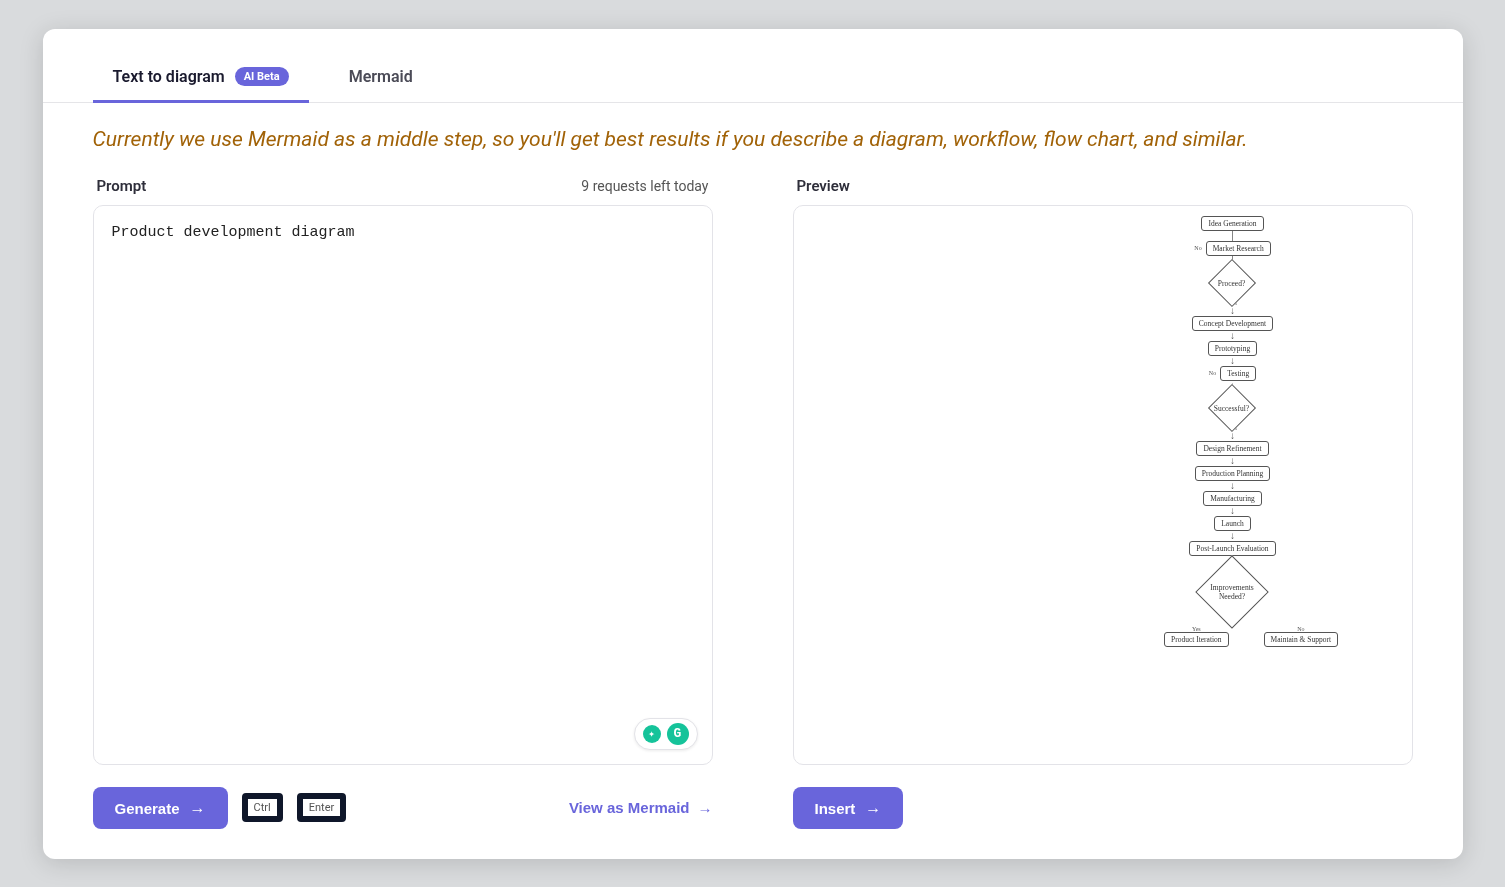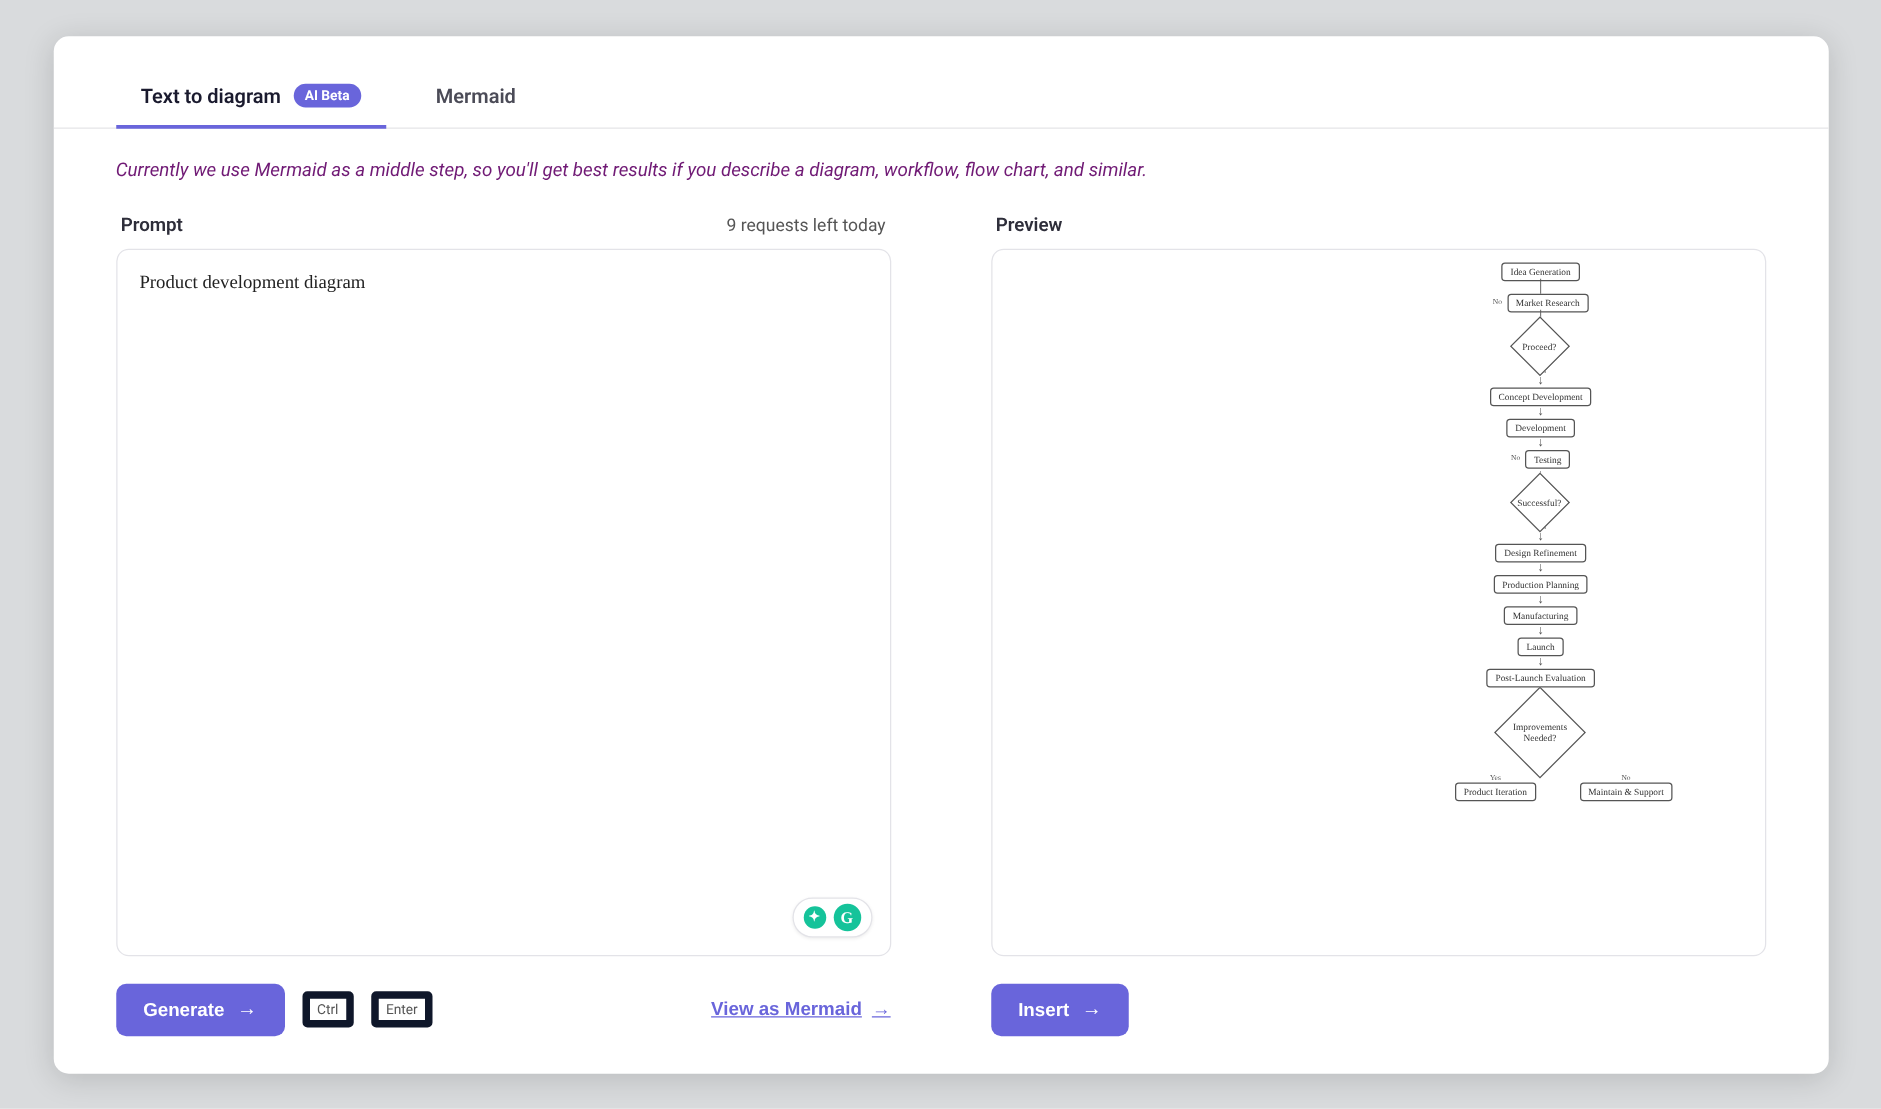--- a/index.html
+++ b/index.html
@@ -43,22 +43,22 @@
   .badge {
     background: #6965db;
     color: #fff;
     font-size: 11px;
     font-weight: 700;
     padding: 3px 9px;
     border-radius: 999px;
   }
   .hint {
     font-style: italic;
-    color: #701a75;
-    font-size: 15px;
+    color: #a16207;
+    font-size: 21px;
     padding: 24px 50px 10px 50px;
   }
   .content {
     flex: 1;
     display: flex;
     gap: 80px;
     padding: 10px 50px 30px 50px;
     min-height: 0;
   }
   .col { flex: 1; display: flex; flex-direction: column; min-height: 0; }
@@ -70,21 +70,21 @@
     font-size: 15px;
     font-weight: 600;
     color: #2e2e3a;
   }
   .requests { font-weight: 400; color: #555; font-size: 14px; }
   .prompt-box {
     flex: 1;
     border: 1px solid #e3e3e8;
     border-radius: 10px;
     padding: 18px 18px;
-    font-family: Liberation Serif, serif;
+    font-family: Liberation Mono, monospace;
     font-size: 15px;
     color: #222;
     resize: none;
     position: relative;
   }
   .prompt-text { white-space: pre-wrap; }
   .grammarly {
     position: absolute;
     right: 14px;
     bottom: 14px;
@@ -173,21 +173,20 @@
     margin-left:auto;
     background:none;
     border:none;
     color:#6965db;
     font-size:15px;
     font-weight:600;
     cursor:pointer;
     display:inline-flex;
     align-items:center;
     gap:8px;
-    text-decoration:underline;
   }
 </style>
 </head>
 <body>
 
 <div class="modal">
 
   <div class="tabs">
     <div class="tab active">
       <span>Text to diagram</span>
@@ -241,21 +240,21 @@
             <div class="node">Market Research</div>
           </div>
           <div class="arrow">│</div>
           <div class="diamond" style="width:34px;height:34px;">
               <span>Proceed?</span>
             </div>
           <div class="lbl">Yes</div>
           <div class="arrow">↓</div>
           <div class="node">Concept Development</div>
           <div class="arrow">↓</div>
-          <div class="node">Development</div>
+          <div class="node">Prototyping</div>
           <div class="arrow">↓</div>
           <div style="display:flex;align-items:center;gap:4px;">
             <span class="lbl">No</span>
             <div class="node">Testing</div>
           </div>
           <div class="arrow">↓</div>
           <div class="diamond" style="width:34px;height:34px;">
               <span>Successful?</span>
             </div>
           <div class="lbl">Yes</div>

